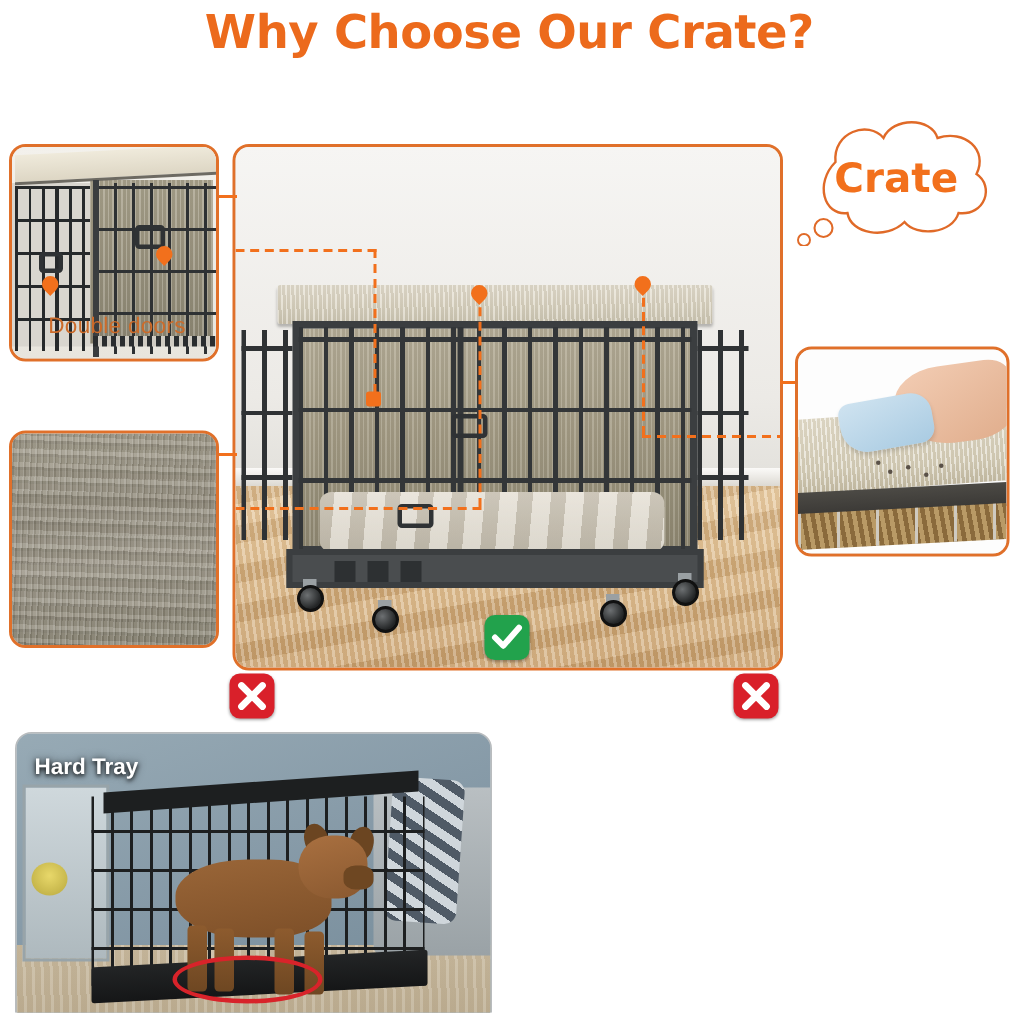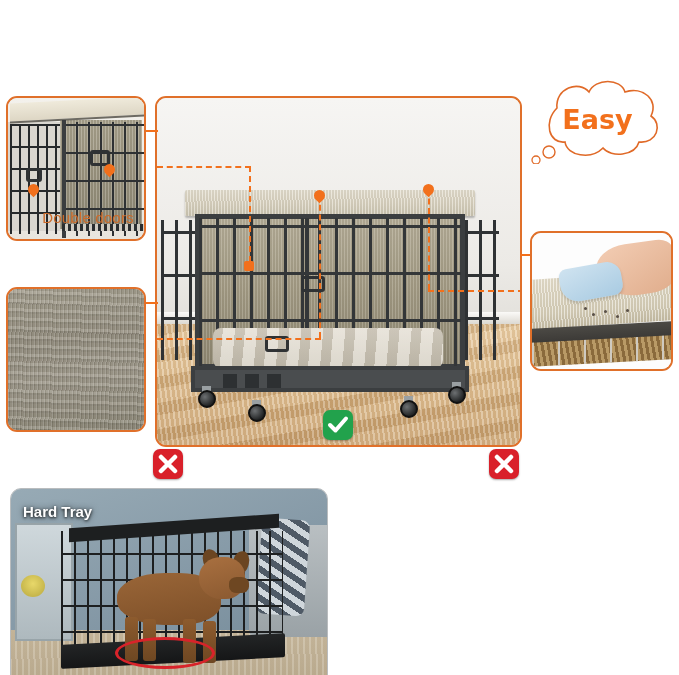--- a/index.html
+++ b/index.html
@@ -225,40 +225,41 @@
   
   #others-bubble { position:absolute; left:262px; top:530px; width:158px; height:90px; }
   .others-text { position:absolute; width:100%; top:28px; text-align:center;
      font-size:26px; font-weight:bold; color:#5a5a5a; font-family:"DejaVu Sans", sans-serif; }
 </style>
 </head>
 <body>
 
 <div class="stage">
 
+  <div class="title">Why Choose Our Crate?</div>
 
   <div class="panel orange" id="p-doors">
     <div class="dd-sky"></div>
     <div class="dd-left"></div>
     <div class="dd-back"></div>
     <div class="dd-topboard"></div>
 
     <div class="mesh fine" style="left:2px; top:26px; width:50px; height:110px; position:absolute;"></div>
 
     <div class="mesh" style="left:56px; top:24px; width:82px; height:114px; position:absolute;"></div>
     <div class="dd-frame" style="left:54px; top:22px; width:4px; height:118px; background:#3a3d3f; border:none;"></div>
 
     <div class="latch" style="left:18px; top:70px; width:16px; height:14px;"></div>
     <div class="latch" style="left:82px; top:52px; width:20px; height:16px;"></div>
     <div class="pin" style="left:20px; top:86px;"></div>
     <div class="pin" style="left:96px; top:66px;"></div>
 
     <div style="position:absolute; left:54px; bottom:8px; width:84px; height:7px; background:repeating-linear-gradient(90deg,#2a2d2f 0 3px, #cfcbc2 3px 6px);"></div>
   </div>
-  <div class="caption" style="left:18px; top:209px; width:140px;">Double doors</div>
+  <div class="caption" style="left:8px; top:209px; width:140px;">Double doors</div>
 
   <div class="panel orange" id="p-plate">
     <div class="wood-grain"></div>
   </div>
 
   <div class="panel orange" id="p-main">
     <div class="room-wall"></div>
     <div class="room-base"></div>
     <div class="room-floor floor-wood"></div>
 
@@ -319,21 +320,21 @@
 
   <div id="ours-bubble">
     <svg class="cloud-svg" viewBox="0 0 145 92">
       <path d="M32 36 C30 16, 54 8, 64 20 C70 6, 96 6, 100 20
                C118 14, 134 28, 126 44 C138 52, 132 72, 114 70
                C110 84, 86 86, 78 76 C66 88, 42 84, 40 70
                C24 72, 18 50, 32 36 Z" fill="#ffffff" stroke="#e06a28" stroke-width="1.6"></path>
       <circle cx="24" cy="80" r="6" fill="#fff" stroke="#e06a28" stroke-width="1.4"></circle>
       <circle cx="11" cy="88" r="4" fill="#fff" stroke="#e06a28" stroke-width="1.3"></circle>
     </svg>
-    <div class="ours-text">Easy</div>
+    <div class="ours-text">Crate</div>
   </div>
 
   <div class="panel orange" id="p-clean">
     <div class="ec-bg"></div>
     <div class="ec-top"></div>
     <div class="ec-dark"></div>
     <div class="ec-wicker"></div>
     <div class="hand"></div>
     <div class="cloth"></div>
     <div class="crumb" style="left:52px; top:74px;"></div>

